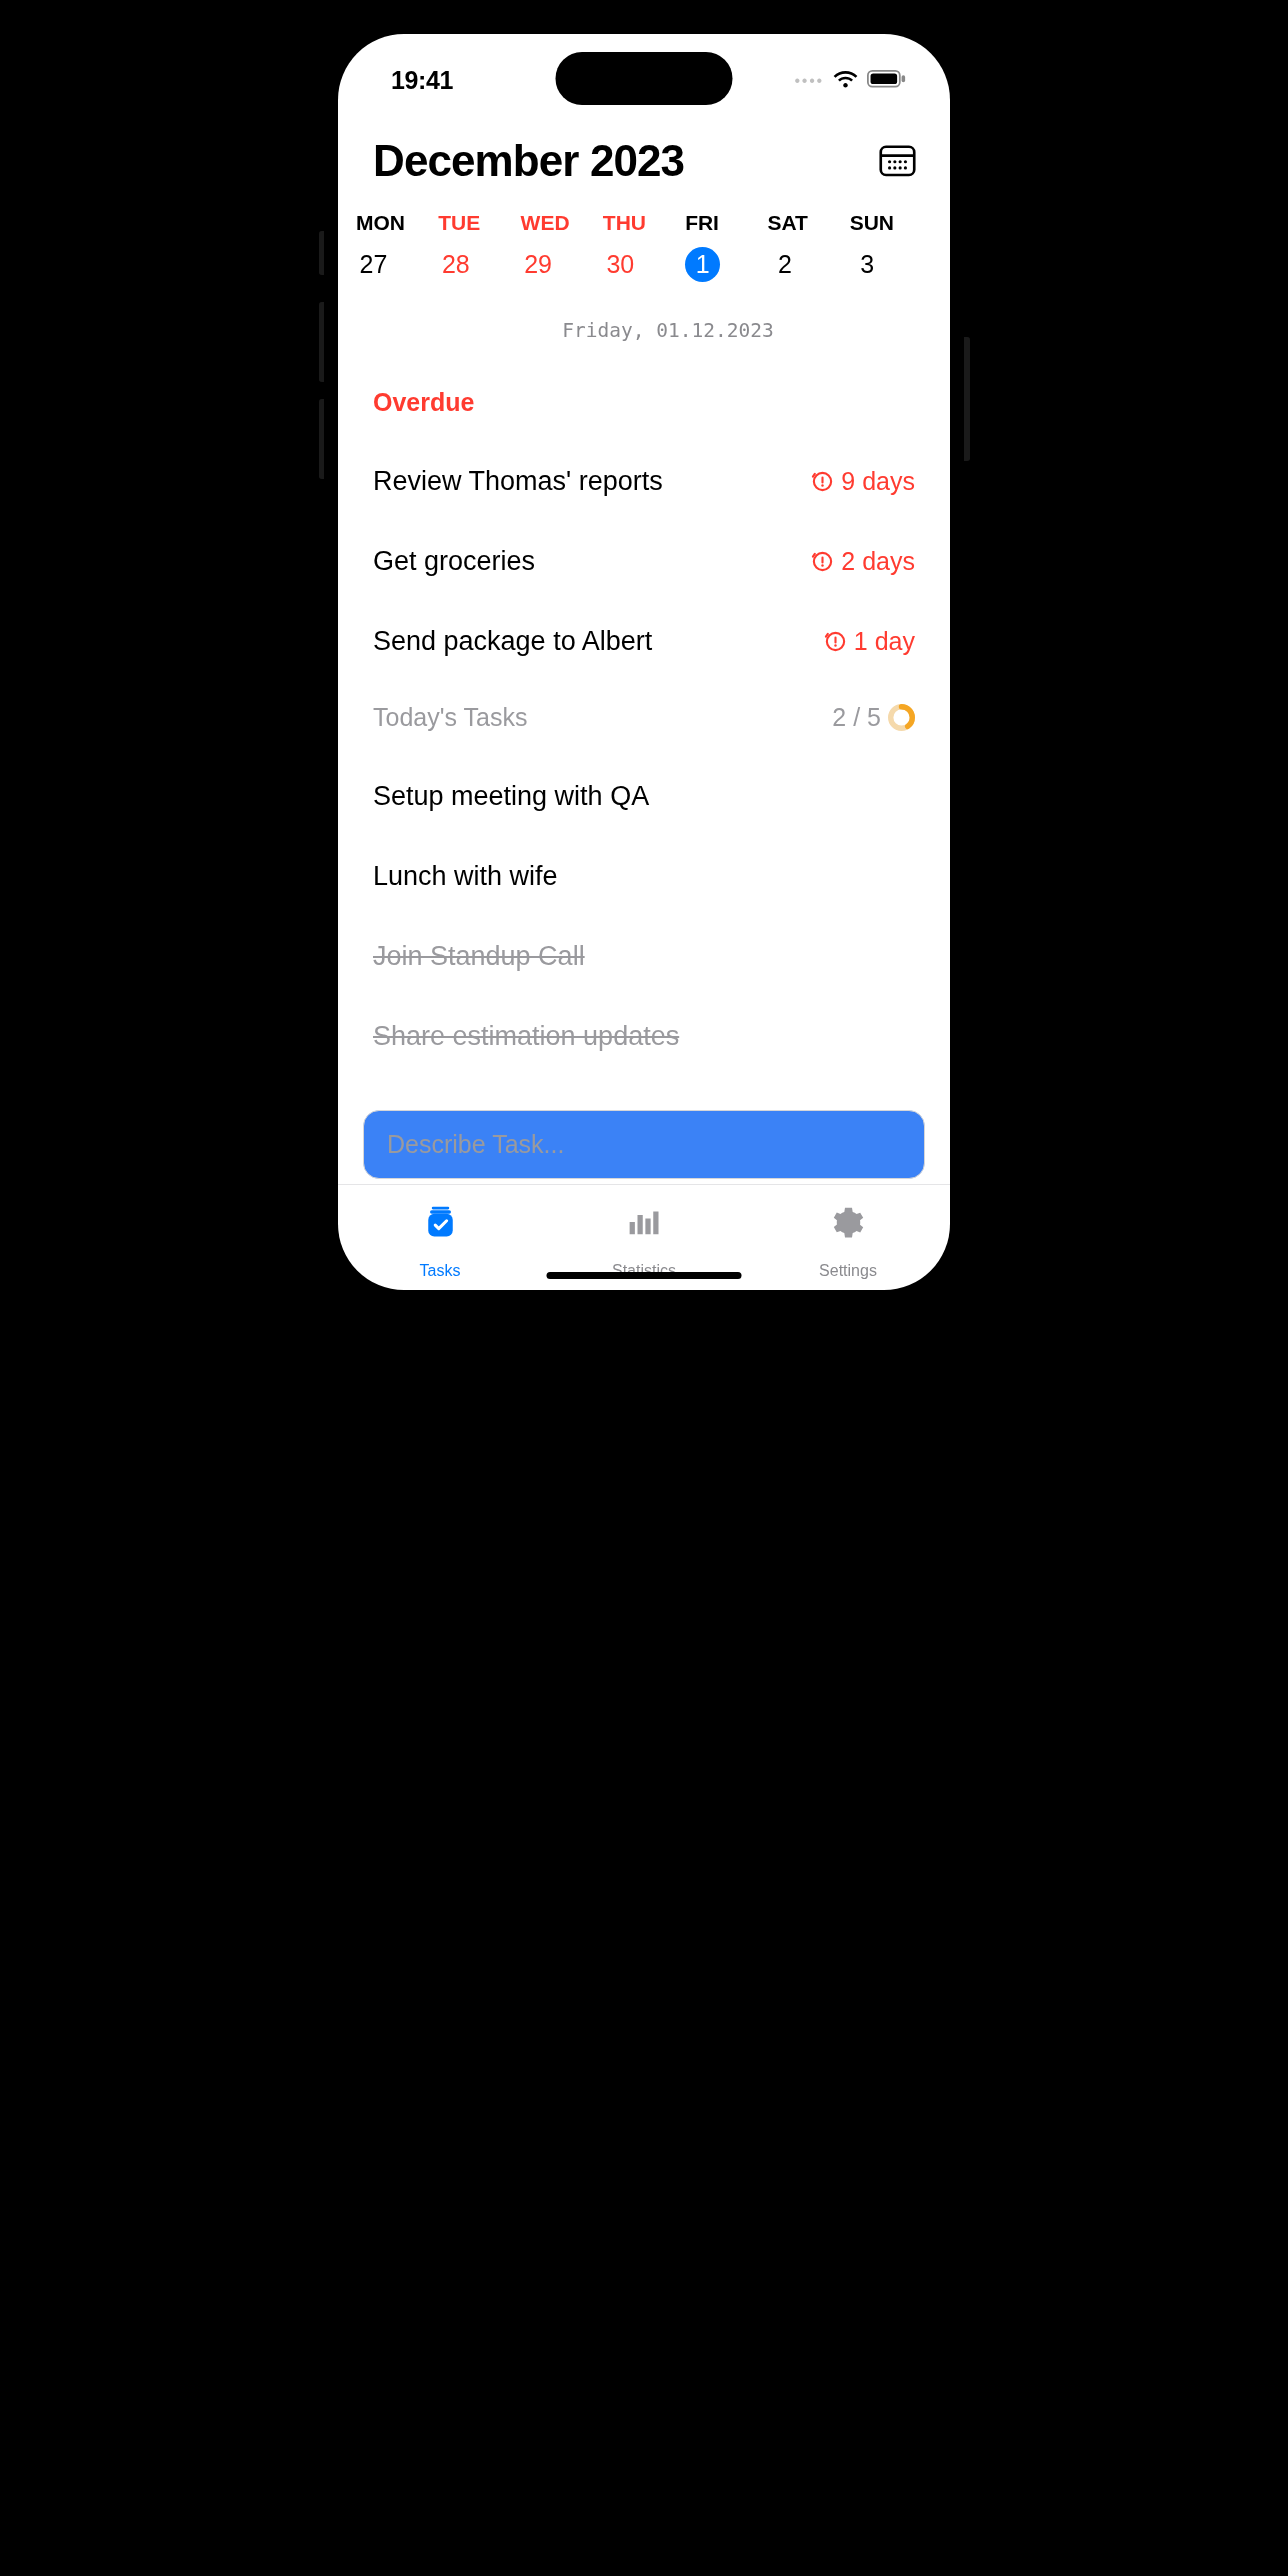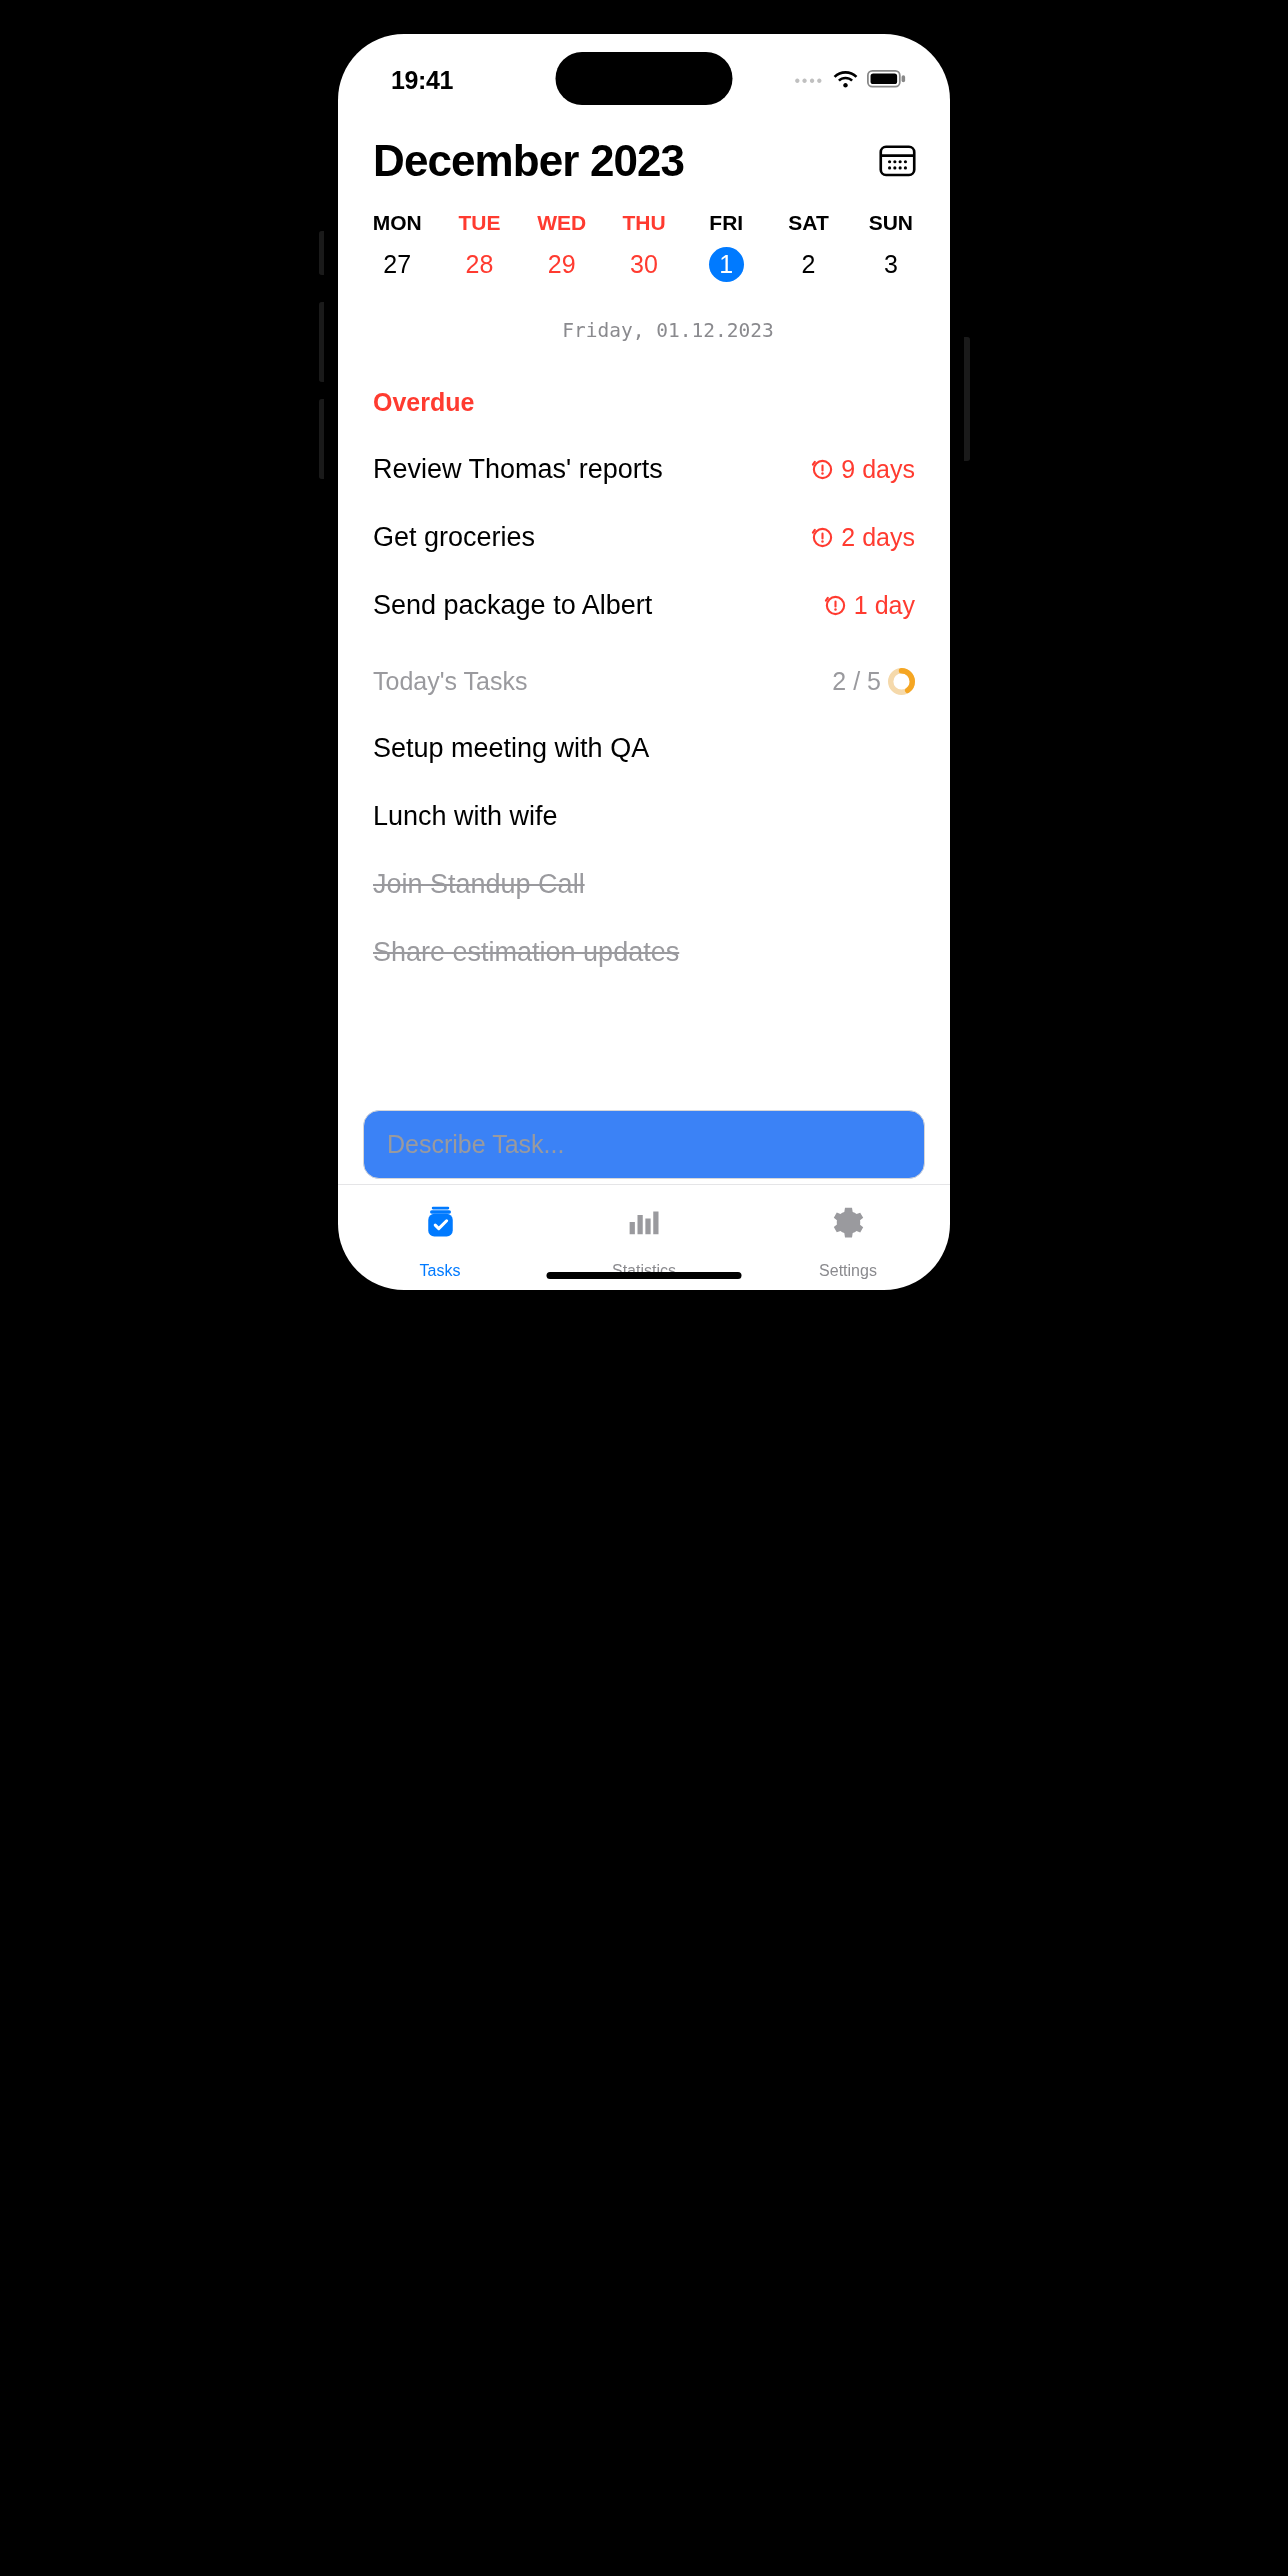--- a/index.html
+++ b/index.html
@@ -82,21 +82,21 @@
 
     .week-strip {
       display: flex;
       justify-content: space-between;
       padding: 16px 18px 0 18px;
     }
     .day-col {
       flex: 1;
       display: flex;
       flex-direction: column;
-      align-items: center;
+      align-items: flex-start;
       gap: 12.4px;
     }
     .day-name {
       font-size: 21px;
       font-weight: 700;
     }
     .day-num {
       font-size: 25px;
       font-weight: 400;
       width: 35px;
@@ -140,21 +140,21 @@
       align-items: center;
       gap: 7px;
     }
     .progress-text { font-size: 25px; color: #9a9a9e; font-weight: 500; }
     .progress-ring svg { width: 27px; height: 27px; display:block; }
 
     .task-row {
       display: flex;
       justify-content: space-between;
       align-items: center;
-      margin-top: 37px;
+      margin-top: 49px;
     }
     .task-text { font-size: 27px; font-weight: 400; }
     .task-done .task-text { color: #9a9a9e; text-decoration: line-through; }
     .overdue-badge {
       display: flex;
       align-items: center;
       gap: 7px;
       color: #ff3b30;
       font-size: 25px;
       font-weight: 500;

